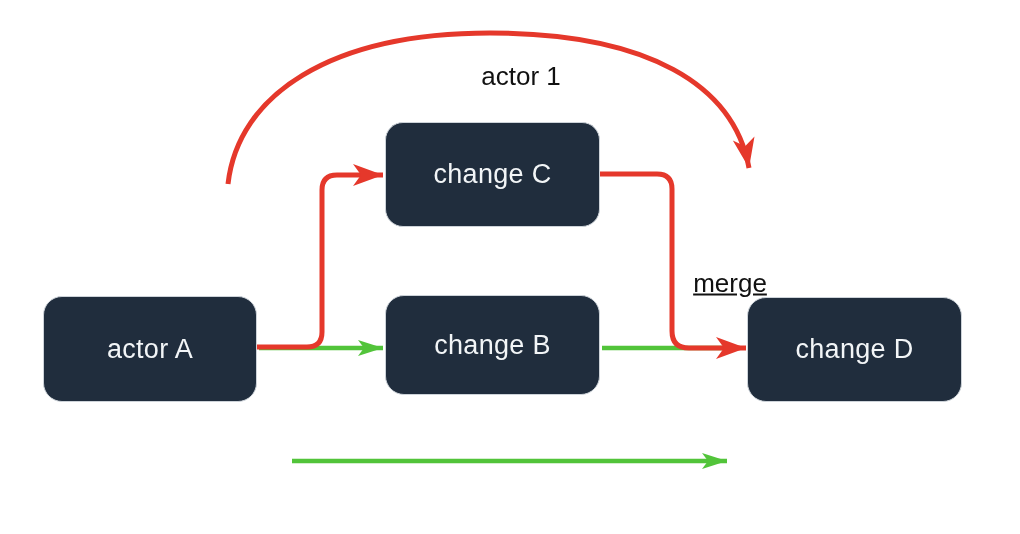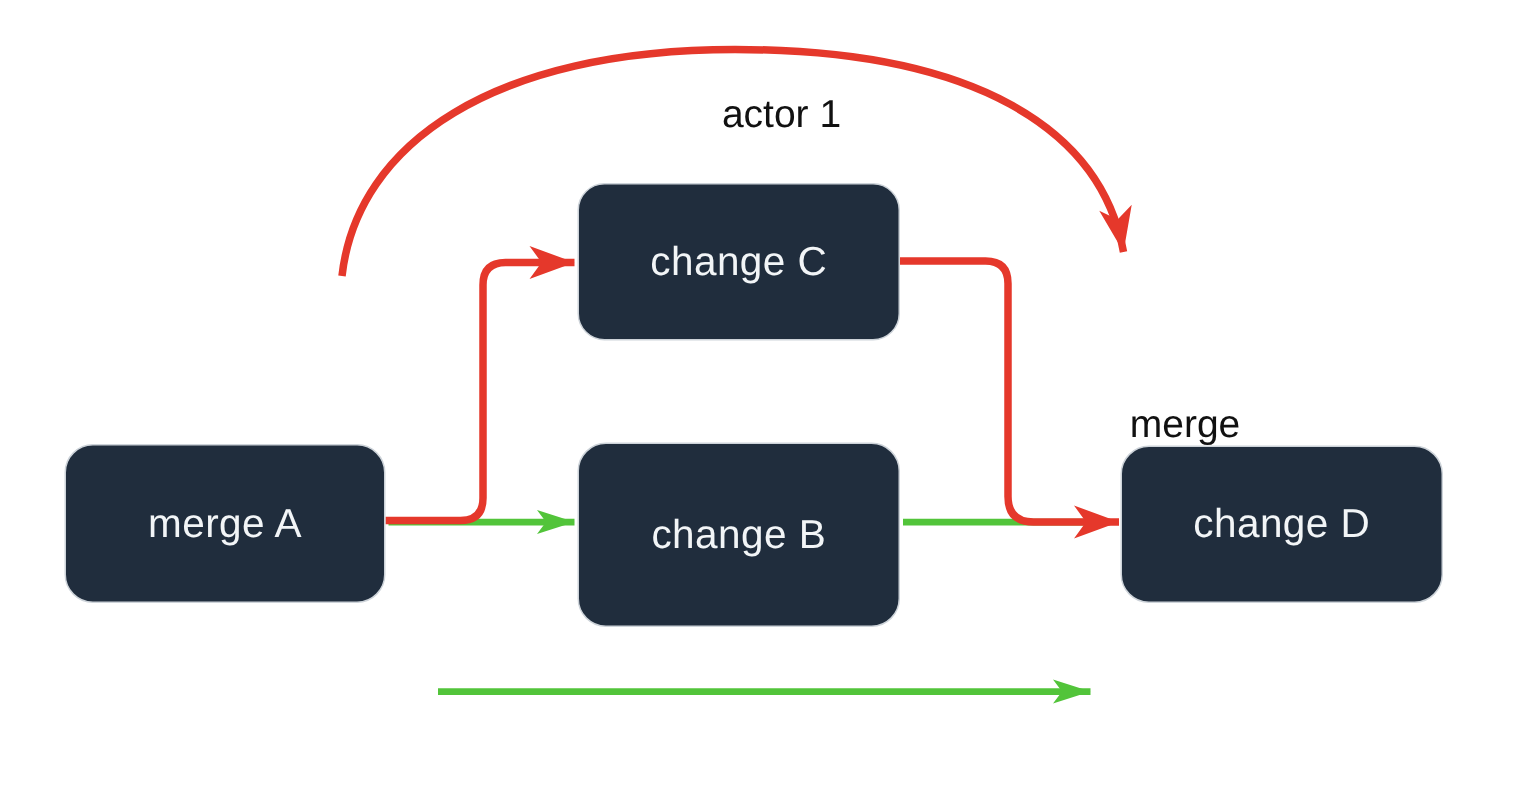--- a/index.html
+++ b/index.html
@@ -37,33 +37,33 @@
     align-items: center;
     justify-content: center;
   }
   .node-label {
     color: var(--node-text);
     font-size: 27px;
     letter-spacing: 0.3px;
     white-space: nowrap;
   }
   .node-a { left: 43px;  top: 296px; width: 214px; height: 106px; }
-  .node-b { left: 385px; top: 295px; width: 215px; height: 123px; }
+  .node-b { left: 385px; top: 295px; width: 215px; height: 100px; }
   .node-c { left: 385px; top: 122px; width: 215px; height: 105px; border-radius: 18px; }
   .node-d { left: 747px; top: 297px; width: 215px; height: 105px; }
   .edge-label {
     position: absolute;
     transform: translate(-50%, -50%);
     color: var(--label-text);
     font-size: 26px;
     white-space: nowrap;
     margin-left: 28px;
   }
   .label-actor1 { left: 493px; top: 76px; }
-  .label-merge  { left: 762px; top: 283px; }
+  .label-merge  { left: 702px; top: 283px; text-decoration: underline; }
   .label-actor0 { left: 502px; top: 492px; }
   .edge-green-stroke { fill: none; stroke: var(--edge-green, #52C43A); stroke-width: 4.5; }
   .edge-red-stroke   { fill: none; stroke: var(--edge-red, #E5382B);  stroke-width: 5; }
 </style>
 </head>
 <body>
 
 <div class="canvas">
 
   <svg class="edges-layer" width="1020" height="534" viewBox="0 0 1020 534" xmlns="http://www.w3.org/2000/svg">
@@ -79,21 +79,21 @@
     <path class="edge-green-stroke" d="M 259 348 L 383 348" marker-end="url(#arrow-green)"></path>
     <path class="edge-green-stroke" d="M 602 348 L 738 348"></path>
     <path class="edge-green-stroke" d="M 292 461 L 727 461" marker-end="url(#arrow-green)"></path>
 
     <path class="edge-red-stroke" d="M 257 347 L 307 347 Q 322 347 322 332 L 322 190 Q 322 175 337 175 L 383 175" marker-end="url(#arrow-red)"></path>
     <path class="edge-red-stroke" d="M 600 174 L 657 174 Q 672 174 672 189 L 672 331 Q 672 348 689 348 L 746 348" marker-end="url(#arrow-red)"></path>
     <path class="edge-red-stroke" d="M 228 184 C 238 95 330 33 490 33 C 648 33 734 85 749 168" marker-end="url(#arrow-red)"></path>
   </svg>
 
   <div class="node node-a">
-    <span class="node-label">merge A</span>
+    <span class="node-label">actor A</span>
   </div>
   <div class="node node-b">
     <span class="node-label">change B</span>
   </div>
   <div class="node node-c">
     <span class="node-label">change C</span>
   </div>
   <div class="node node-d">
     <span class="node-label">change D</span>
   </div>

